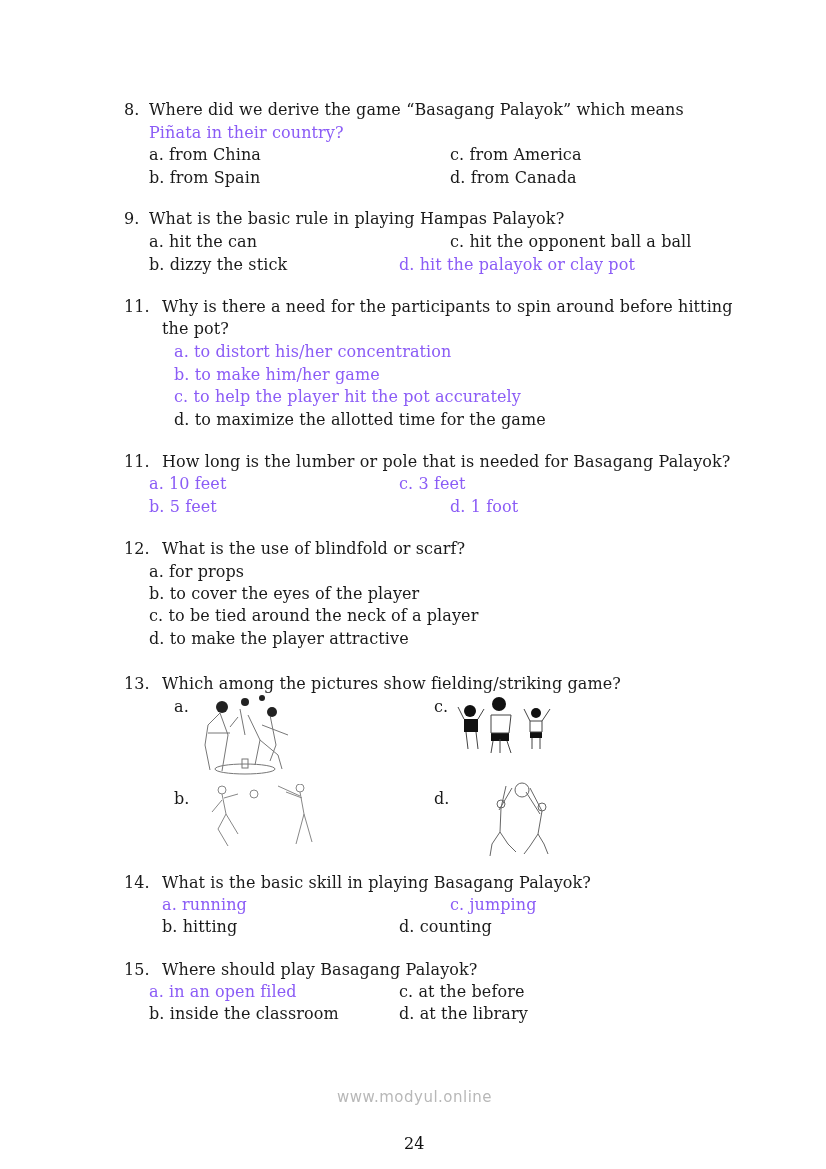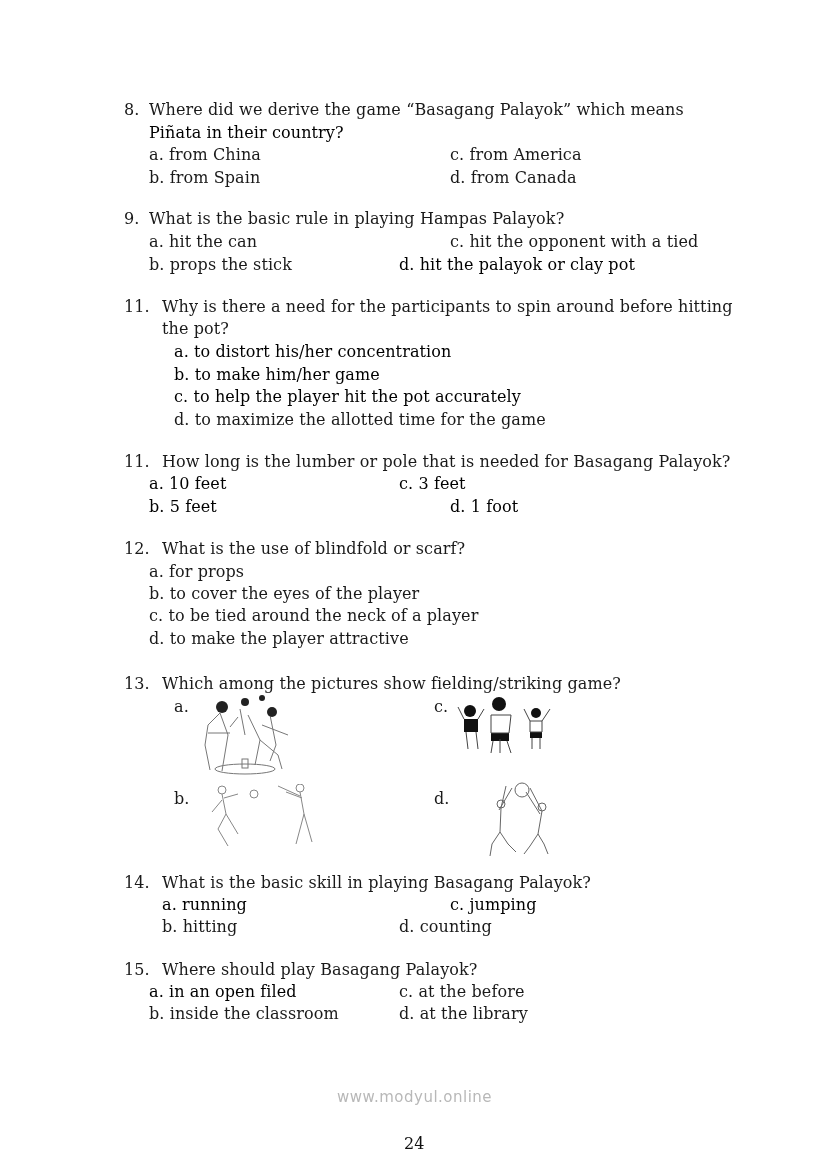--- a/index.html
+++ b/index.html
@@ -1,40 +1,40 @@
 <!DOCTYPE html>
 <html><head>
 <meta charset="utf-8">
 <style>
   html, body { margin:0; padding:0; background:#ffffff; }
   body { width:826px; height:1169px; position:relative; overflow:hidden;
          font-family:"DejaVu Serif","Liberation Serif",serif; color:#1a1a1a; }
   .t { position:absolute; font-size:16px; line-height:20px; white-space:nowrap; letter-spacing:0.1px; }
-  .g { color:#000000; }
+  .g { color:#8b5cf6; }
   .fig { position:absolute; }
   .wm { position:absolute; left:337px; top:1088px; font-family:"DejaVu Sans","Liberation Sans",sans-serif;
         font-size:15px; color:#b8b8b8; letter-spacing:0.5px;text-align:center; }
   .pg { position:absolute; left:404px; top:1134px; font-size:16px; color:#111;text-align:center; }
 </style>
 </head>
 <body>
 
 <div class="t" style="left:124px;top:100px">8.</div>
 <div class="t" style="left:149px;top:100px">Where did we derive the game “Basagang Palayok” which means</div>
 <div class="t g" style="left:149px;top:123px">Piñata in their country?</div>
 <div class="t" style="left:149px;top:145px">a.  from China</div>
 <div class="t" style="left:149px;top:168px">b.  from Spain</div>
 <div class="t" style="left:450px;top:145px">c. from America</div>
 <div class="t" style="left:450px;top:168px">d. from Canada</div>
 
 <div class="t" style="left:124px;top:209px">9.</div>
 <div class="t" style="left:149px;top:209px">What is the basic rule in playing Hampas Palayok?</div>
 <div class="t" style="left:149px;top:232px">a.  hit the can</div>
-<div class="t" style="left:149px;top:255px">b.  props the stick</div>
-<div class="t" style="left:450px;top:232px">c. hit the opponent with a tied</div>
+<div class="t" style="left:149px;top:255px">b.  dizzy the stick</div>
+<div class="t" style="left:450px;top:232px">c. hit the opponent ball a ball</div>
 <div class="t g" style="left:399px;top:255px">d. hit the palayok or clay pot</div>
 
 <div class="t" style="left:124px;top:297px">11.</div>
 <div class="t" style="left:162px;top:297px">Why is there a need for the participants to spin around before hitting</div>
 <div class="t" style="left:162px;top:319px">the pot?</div>
 <div class="t g" style="left:174px;top:342px">a.  to distort his/her concentration</div>
 <div class="t g" style="left:174px;top:365px">b.  to make him/her game</div>
 <div class="t g" style="left:174px;top:387px">c.  to help the player hit the pot accurately</div>
 <div class="t" style="left:174px;top:410px">d.  to maximize the allotted time for the game</div>
 

